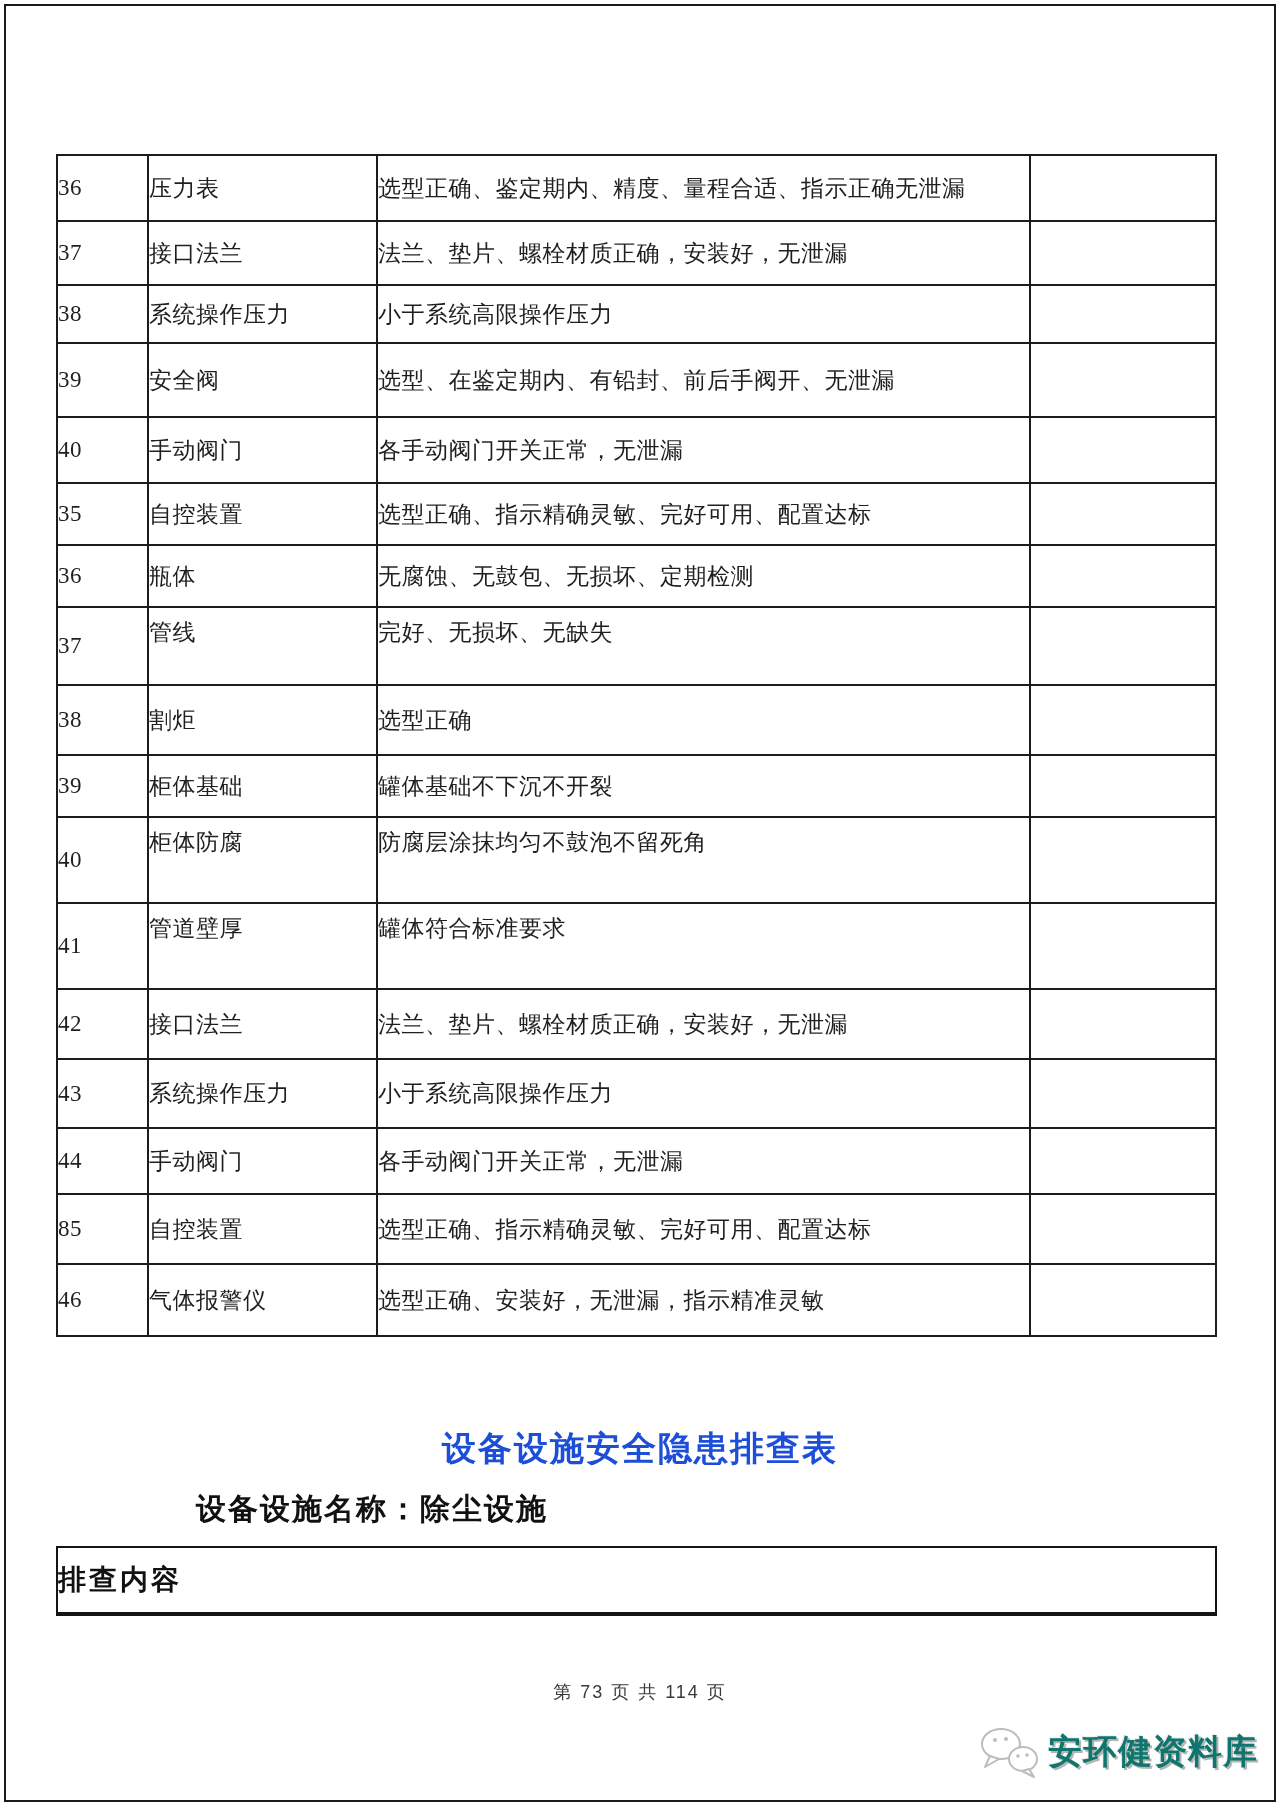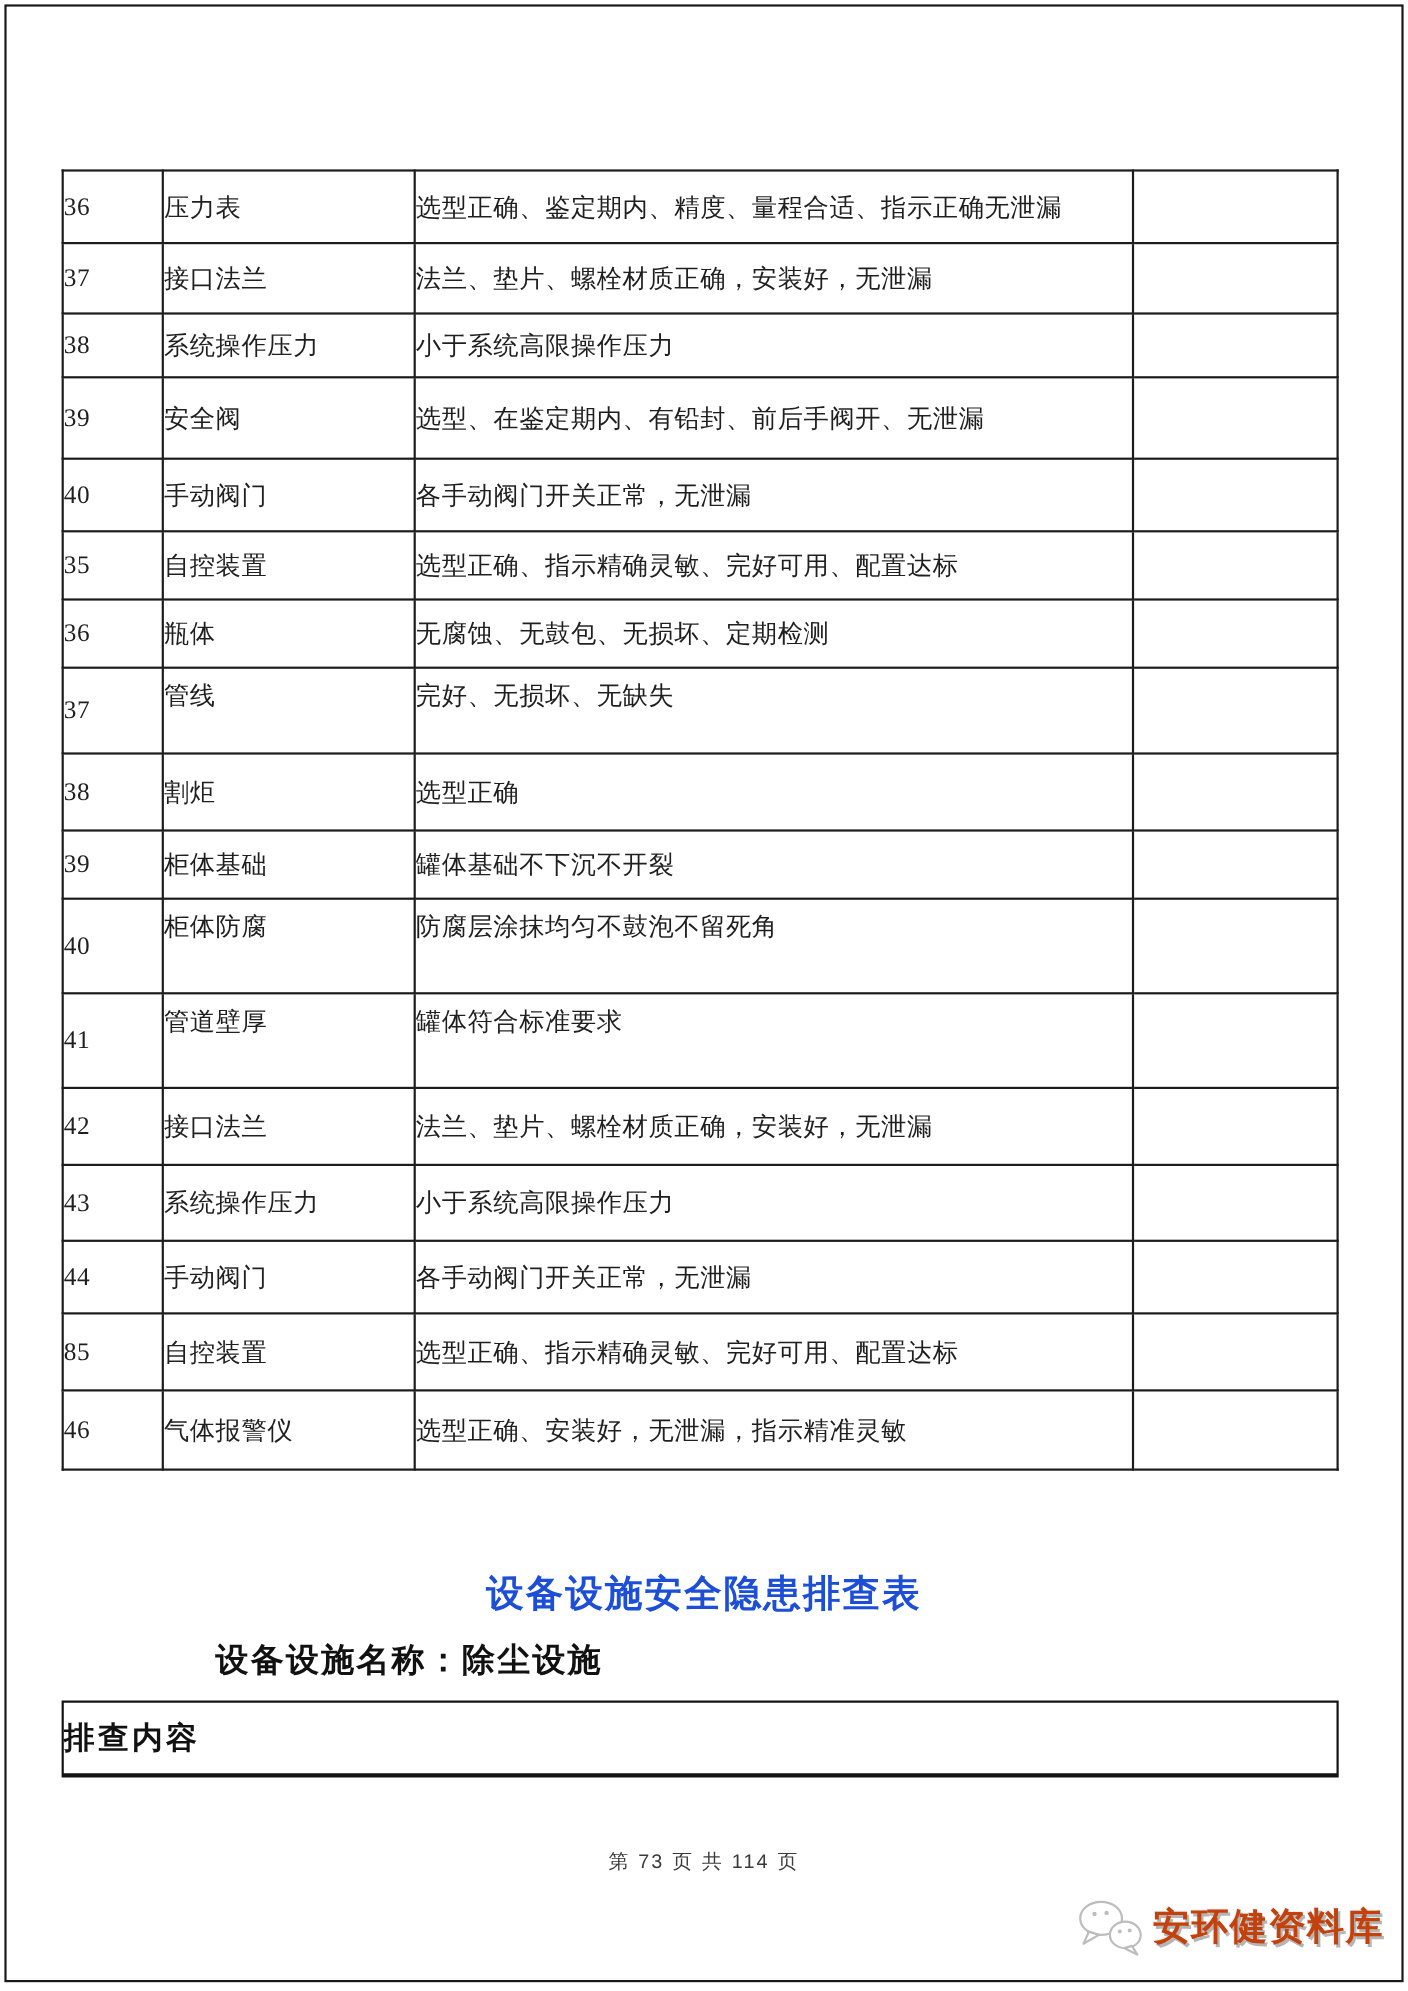--- a/index.html
+++ b/index.html
@@ -117,21 +117,21 @@
     left:978px; top:1726px;
     display:flex;
     align-items:center;
     gap:6px;
   }
   .watermark .wm-text{
     font-family:"Liberation Sans","DejaVu Sans",sans-serif;
     font-weight:bold;
     font-size:34px;
     letter-spacing:1px;
-    color:#c2410c;
+    color:#0f766e;
     text-shadow:2px 2px 0 #b5b5b5, -1px -1px 0 #ededed;
     white-space:nowrap;
   }
 </style>
 </head>
 <body>
 
 <div class="page">
 
   <div class="frame"></div>

